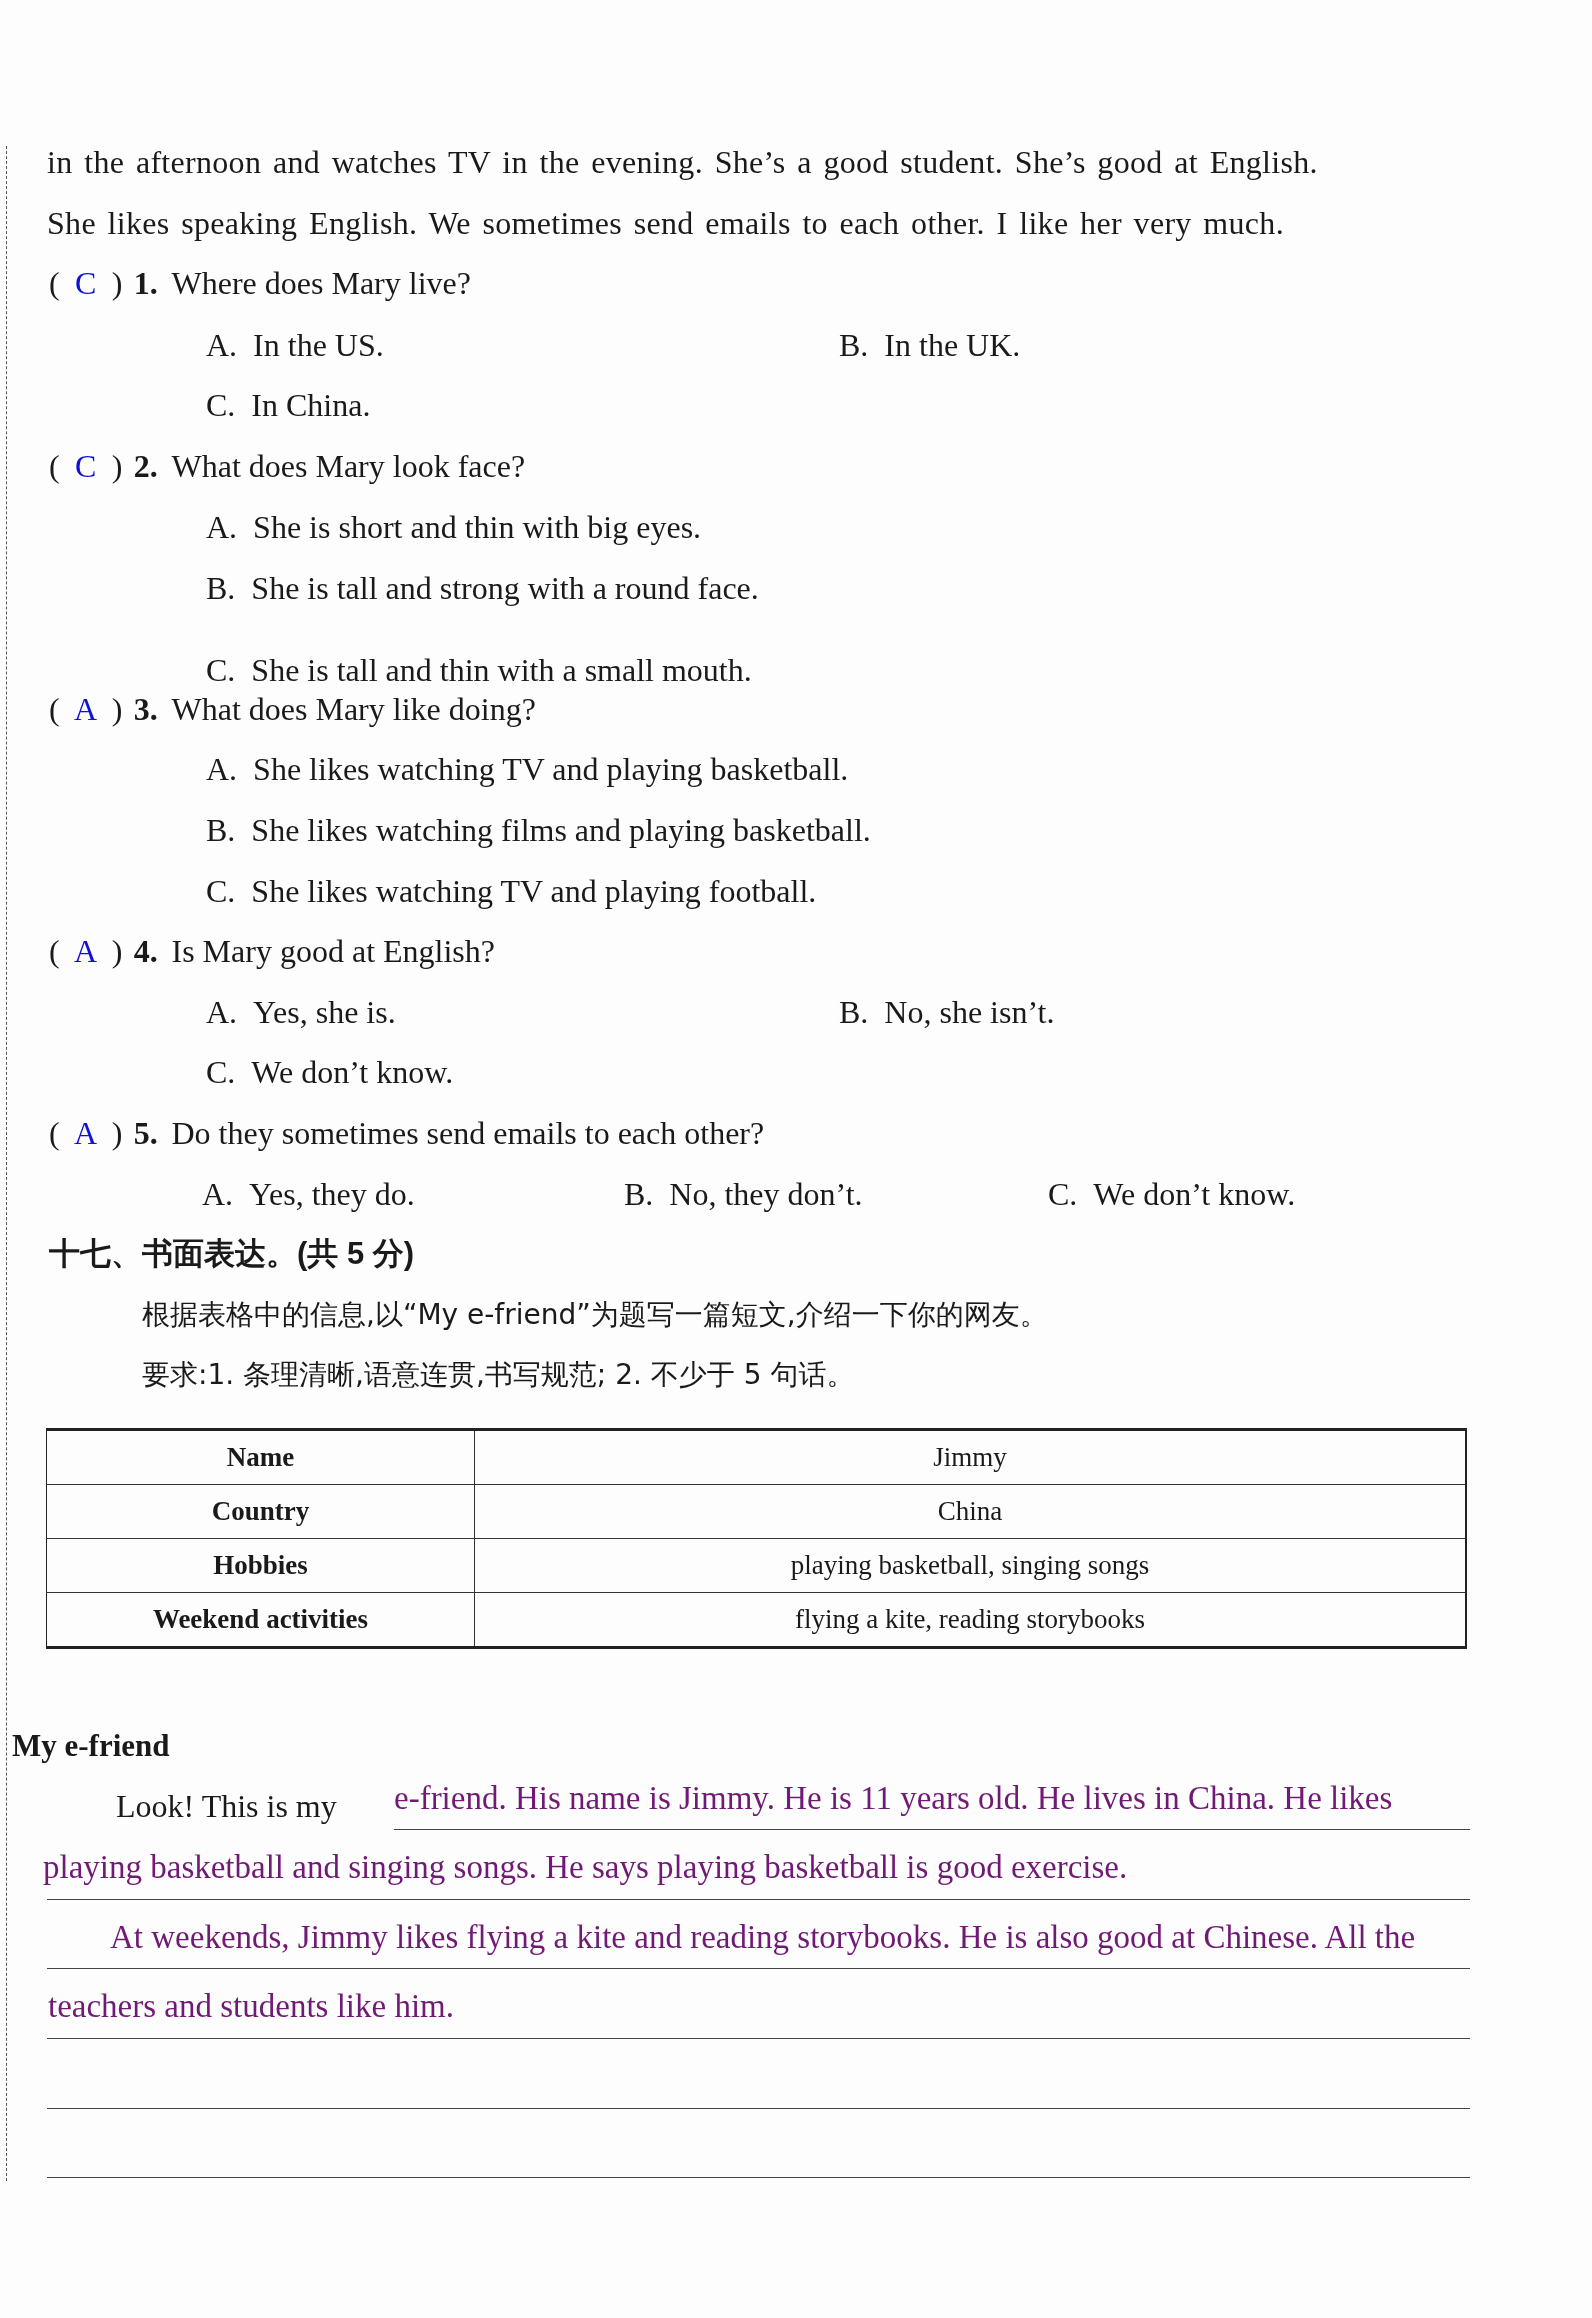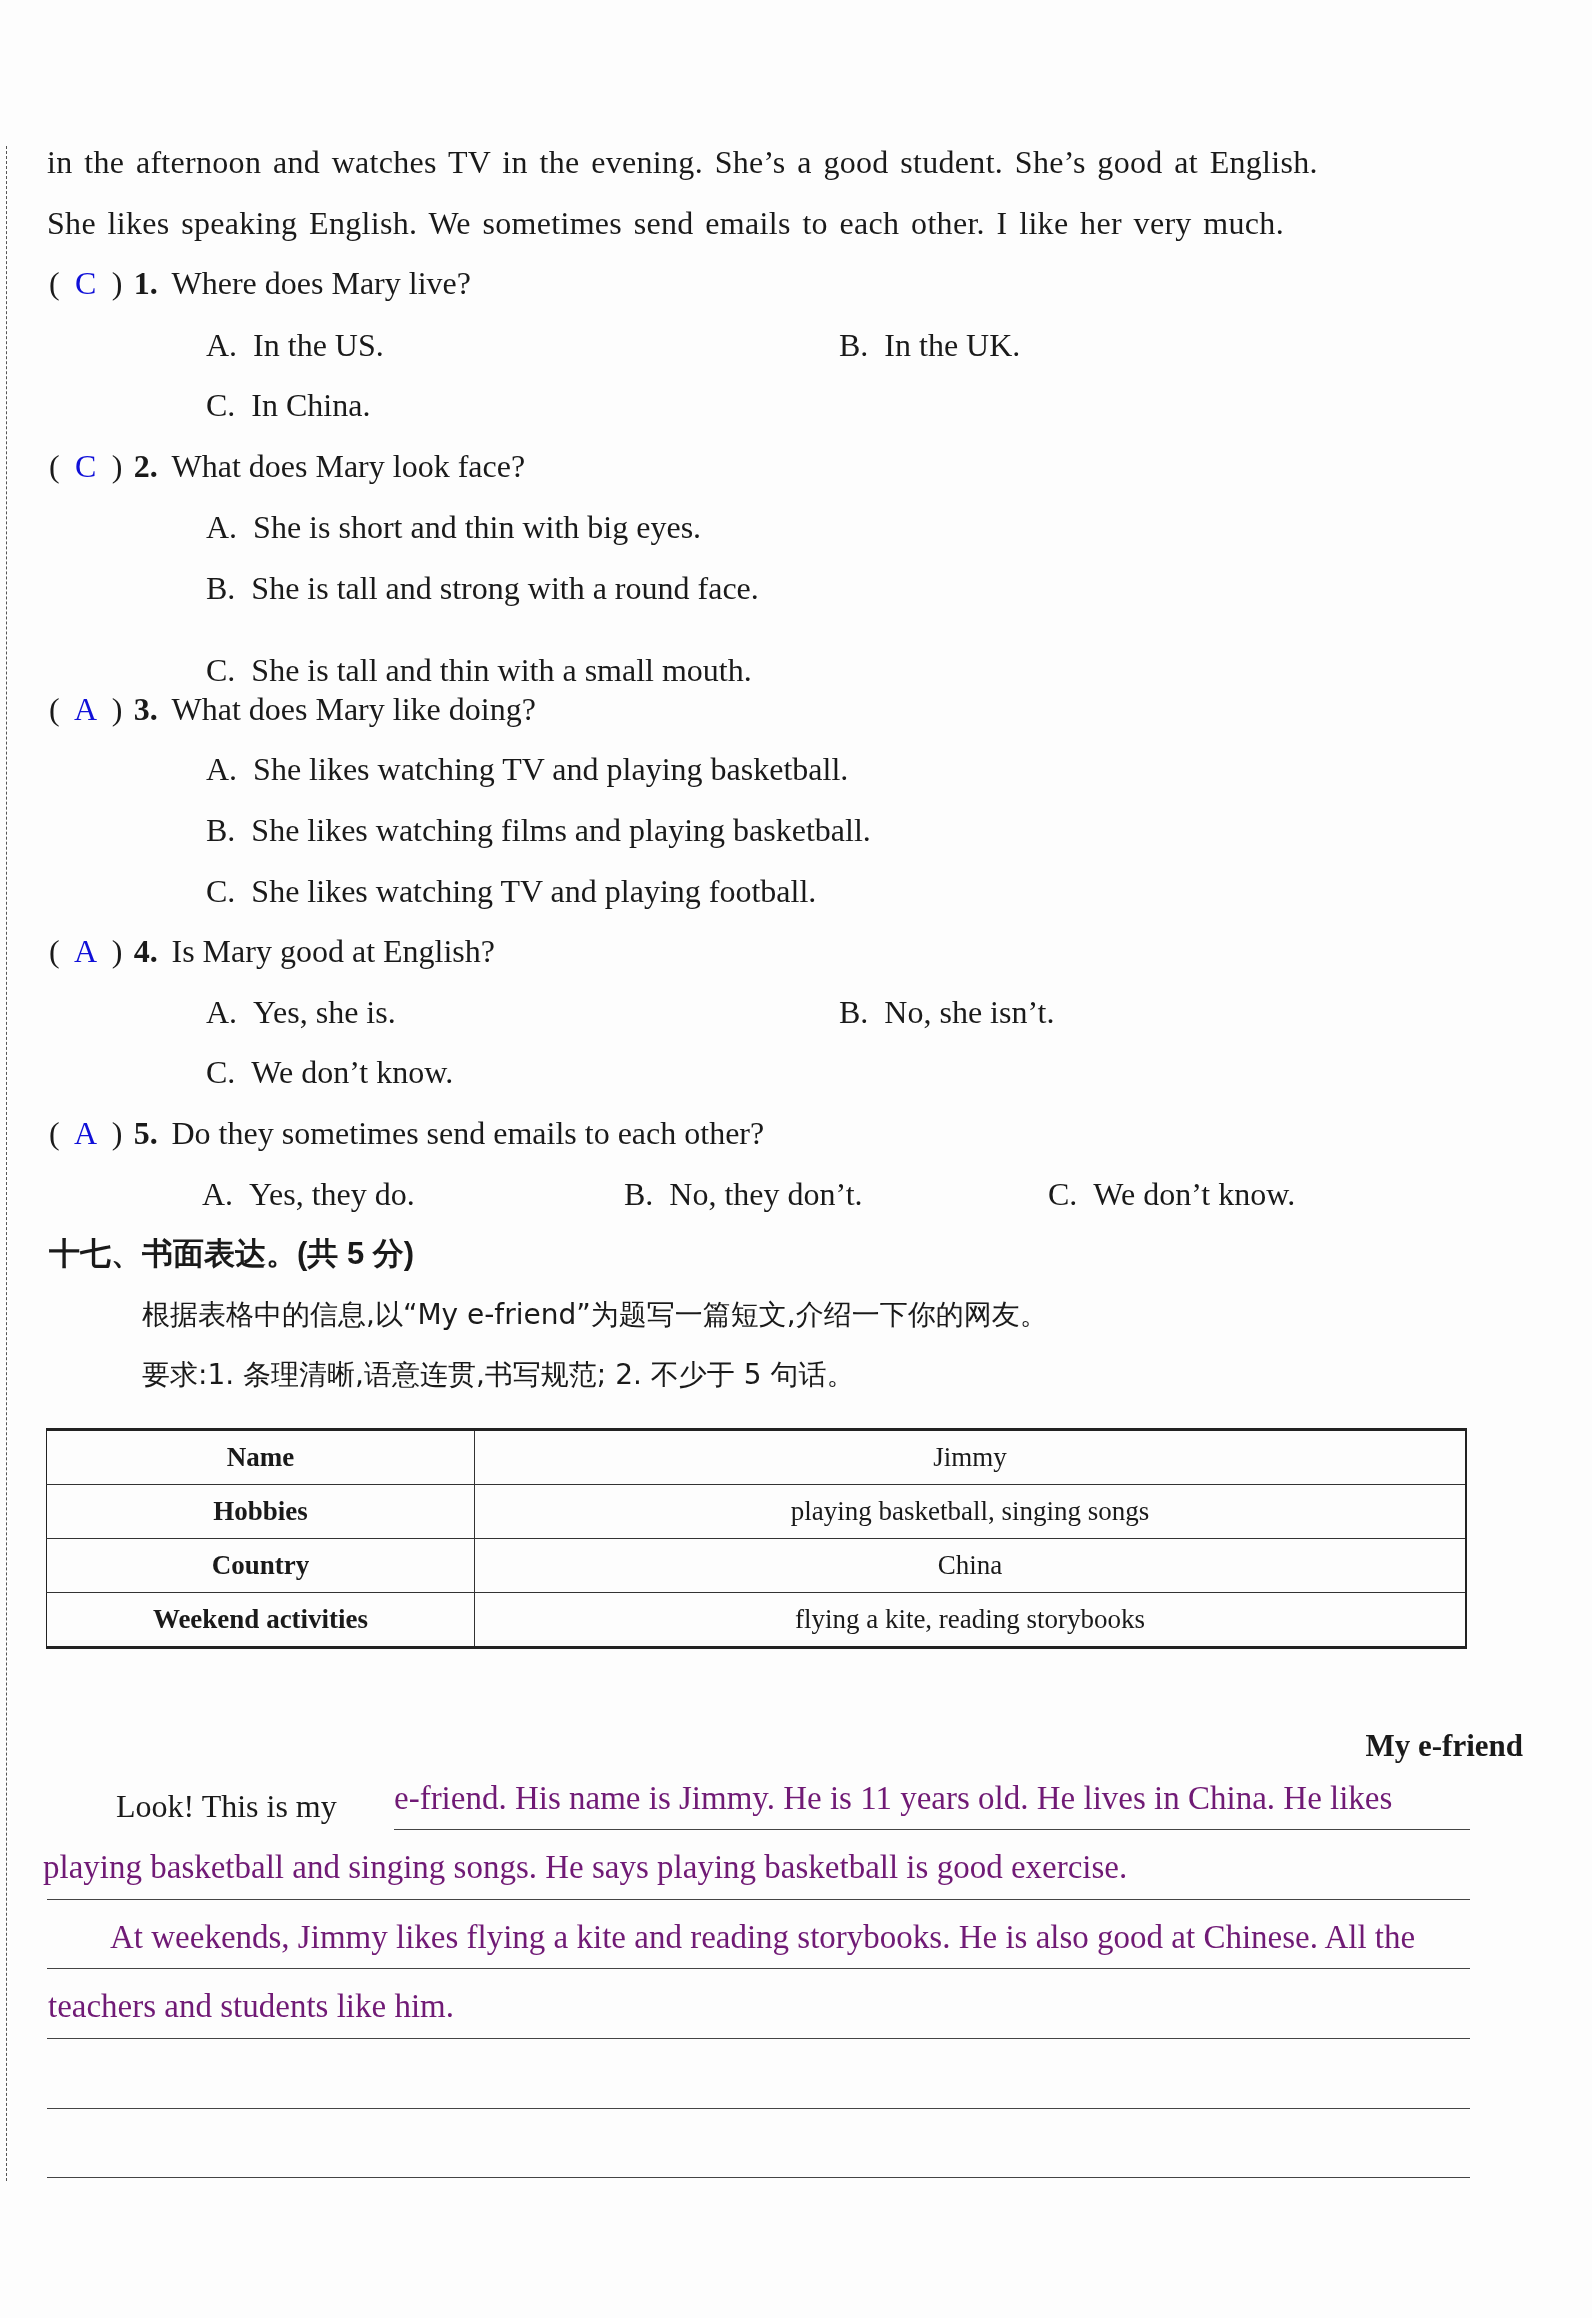--- a/index.html
+++ b/index.html
@@ -28,21 +28,21 @@
   table.info {
     position:absolute; left:46px; top:1420px; width:1421px; border-collapse:collapse;
     border-top:3.4px solid #222; border-bottom:3.4px solid #222;
     border-left:1.7px solid #222; border-right:2.6px solid #222;margin-top:8px;
   }
   table.info td {
     height:53px; border-top:1.7px solid #333; border-bottom:1.7px solid #333;
     text-align:center; font-size:27px; padding:0;
   }
   table.info td.k { width:427px; font-weight:bold; border-right:1.7px solid #333; }
-  .title { left:0; width:1523px; text-align:right; font-weight:bold; font-size:31px; }
+  .title { left:12px; width:1523px; text-align:left; font-weight:bold; font-size:31px; }
   .rule { position:absolute; height:0; border-top:1.7px solid #444; }
   .blue { color:#701a75; font-size:33px; }
 </style>
 </head>
 <body>
 
 <div class="dash-margin"></div>
 
 <div class="ln passage" style="top:143px">in the afternoon and watches TV in the evening.  She’s a good student.  She’s good at English.</div>
 <div class="ln passage" style="top:204px">She likes speaking English.  We sometimes send emails to each other.  I like her very much.</div>
@@ -91,26 +91,26 @@
 <div class="ln instr" style="top:1296px">根据表格中的信息,以“My e-friend”为题写一篇短文,介绍一下你的网友。</div>
 <div class="ln instr" style="top:1356px">要求:1. 条理清晰,语意连贯,书写规范; 2. 不少于 5 句话。</div>
 
 <table class="info">
   <tbody>
       <tr>
         <td class="k">Name</td>
         <td>Jimmy</td>
       </tr>
   <tr>
+        <td class="k">Country</td>
+        <td>China</td>
+      </tr>
+  <tr>
         <td class="k">Hobbies</td>
         <td>playing basketball, singing songs</td>
-      </tr>
-  <tr>
-        <td class="k">Country</td>
-        <td>China</td>
       </tr>
   <tr>
         <td class="k">Weekend activities</td>
         <td>flying a kite, reading storybooks</td>
       </tr>
 </tbody>
   </table>
 
 <div class="ln title" style="top:1727px">My e-friend</div>
 

